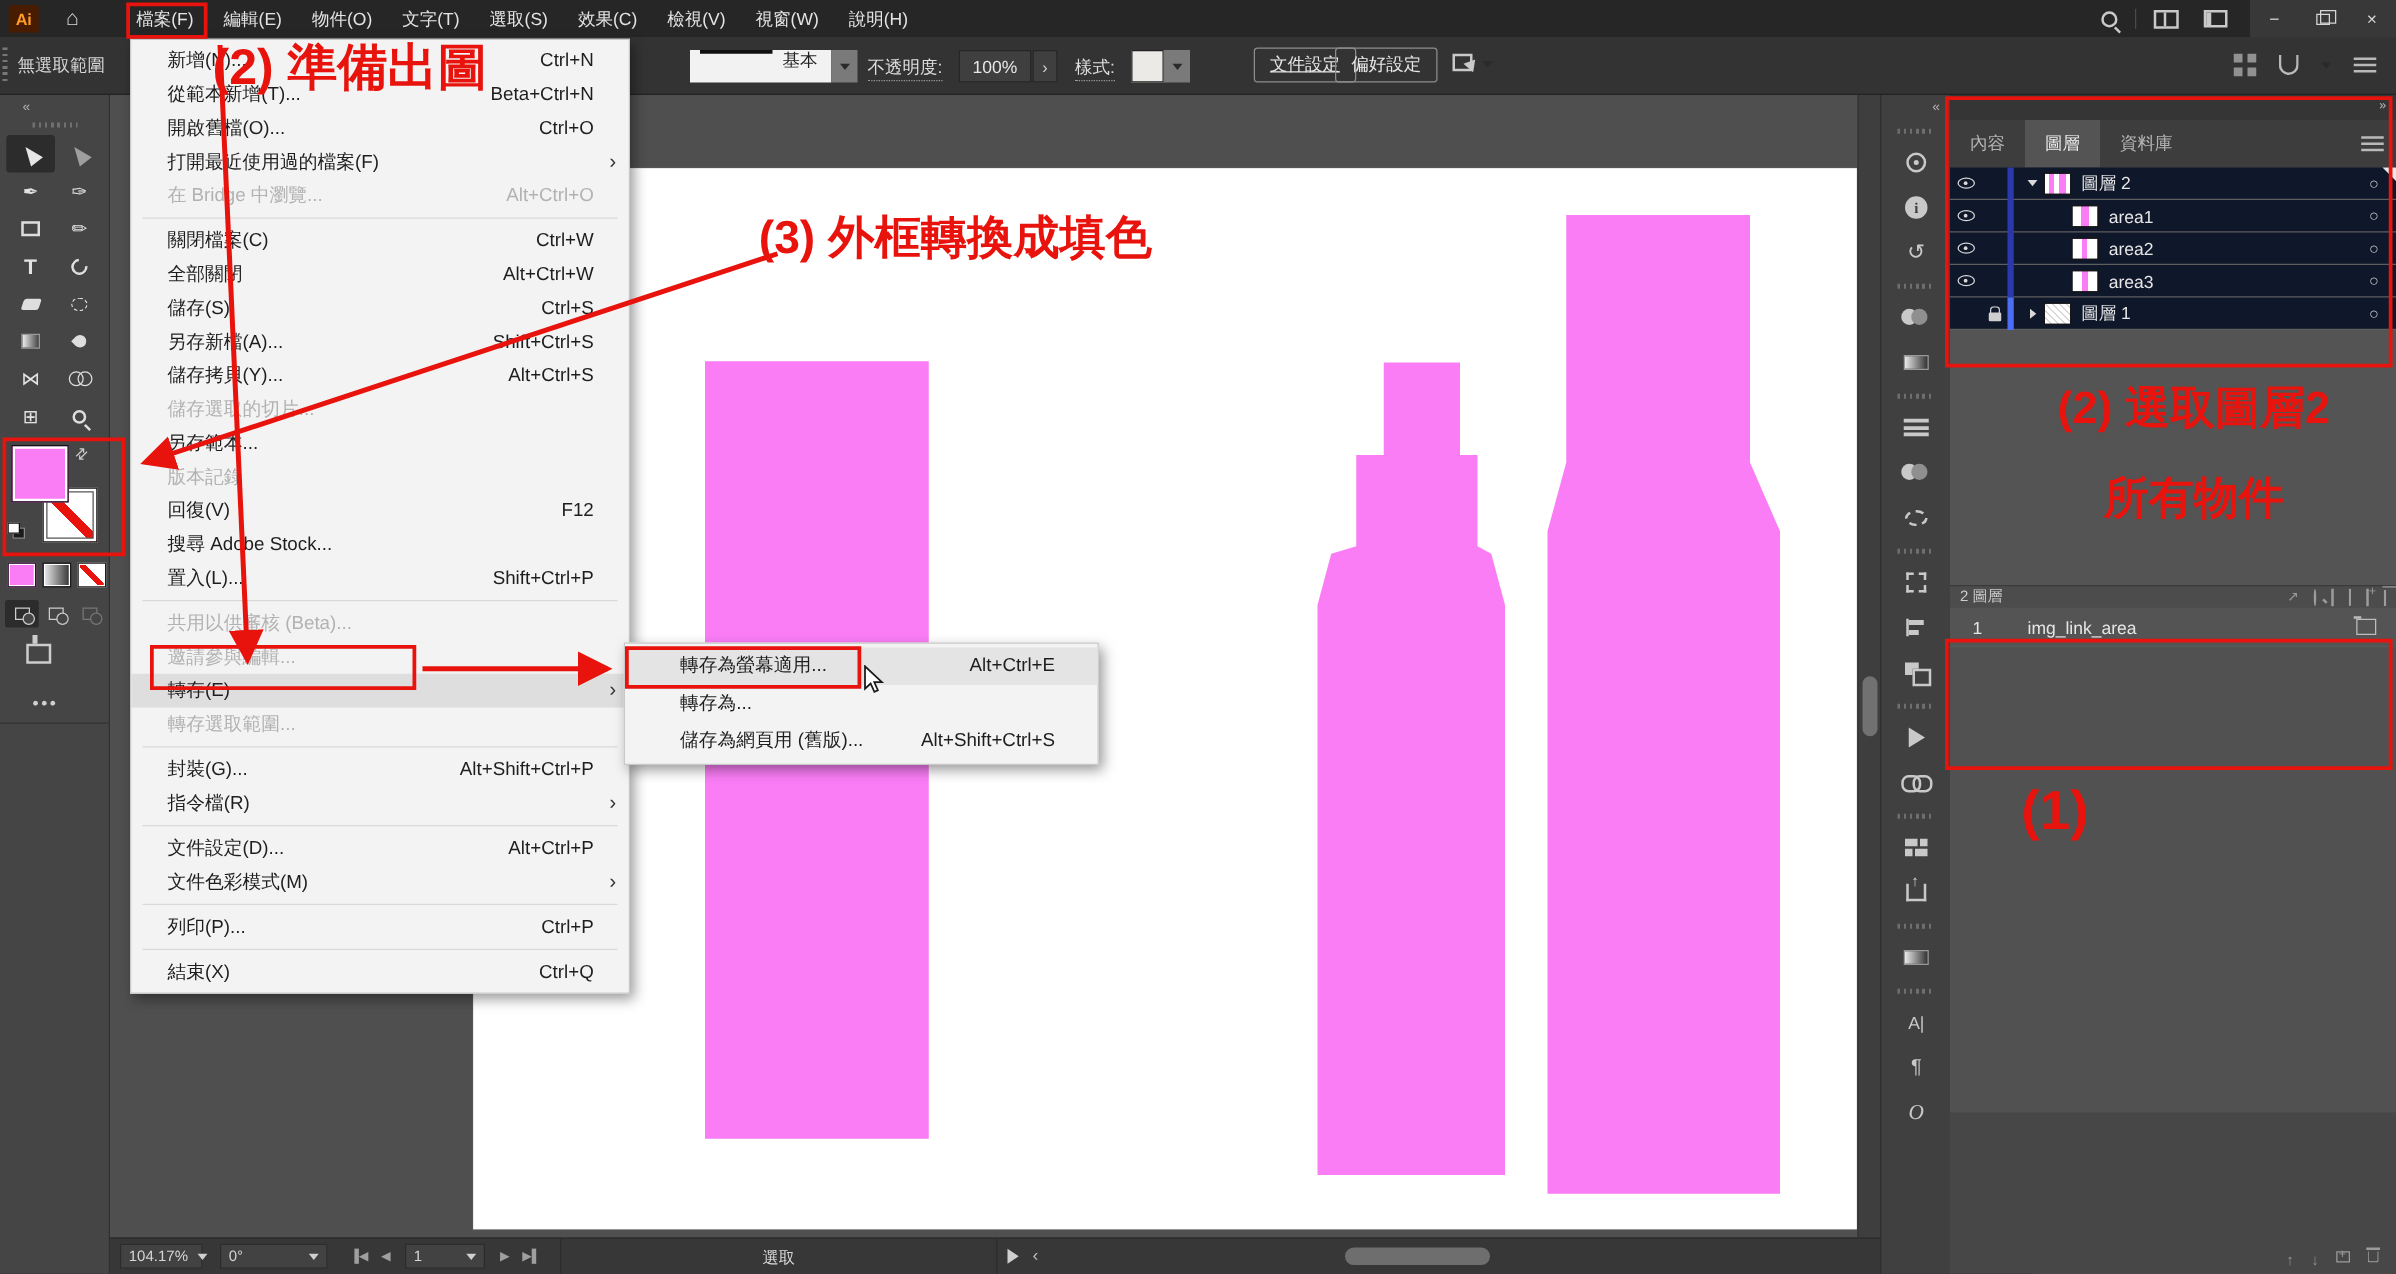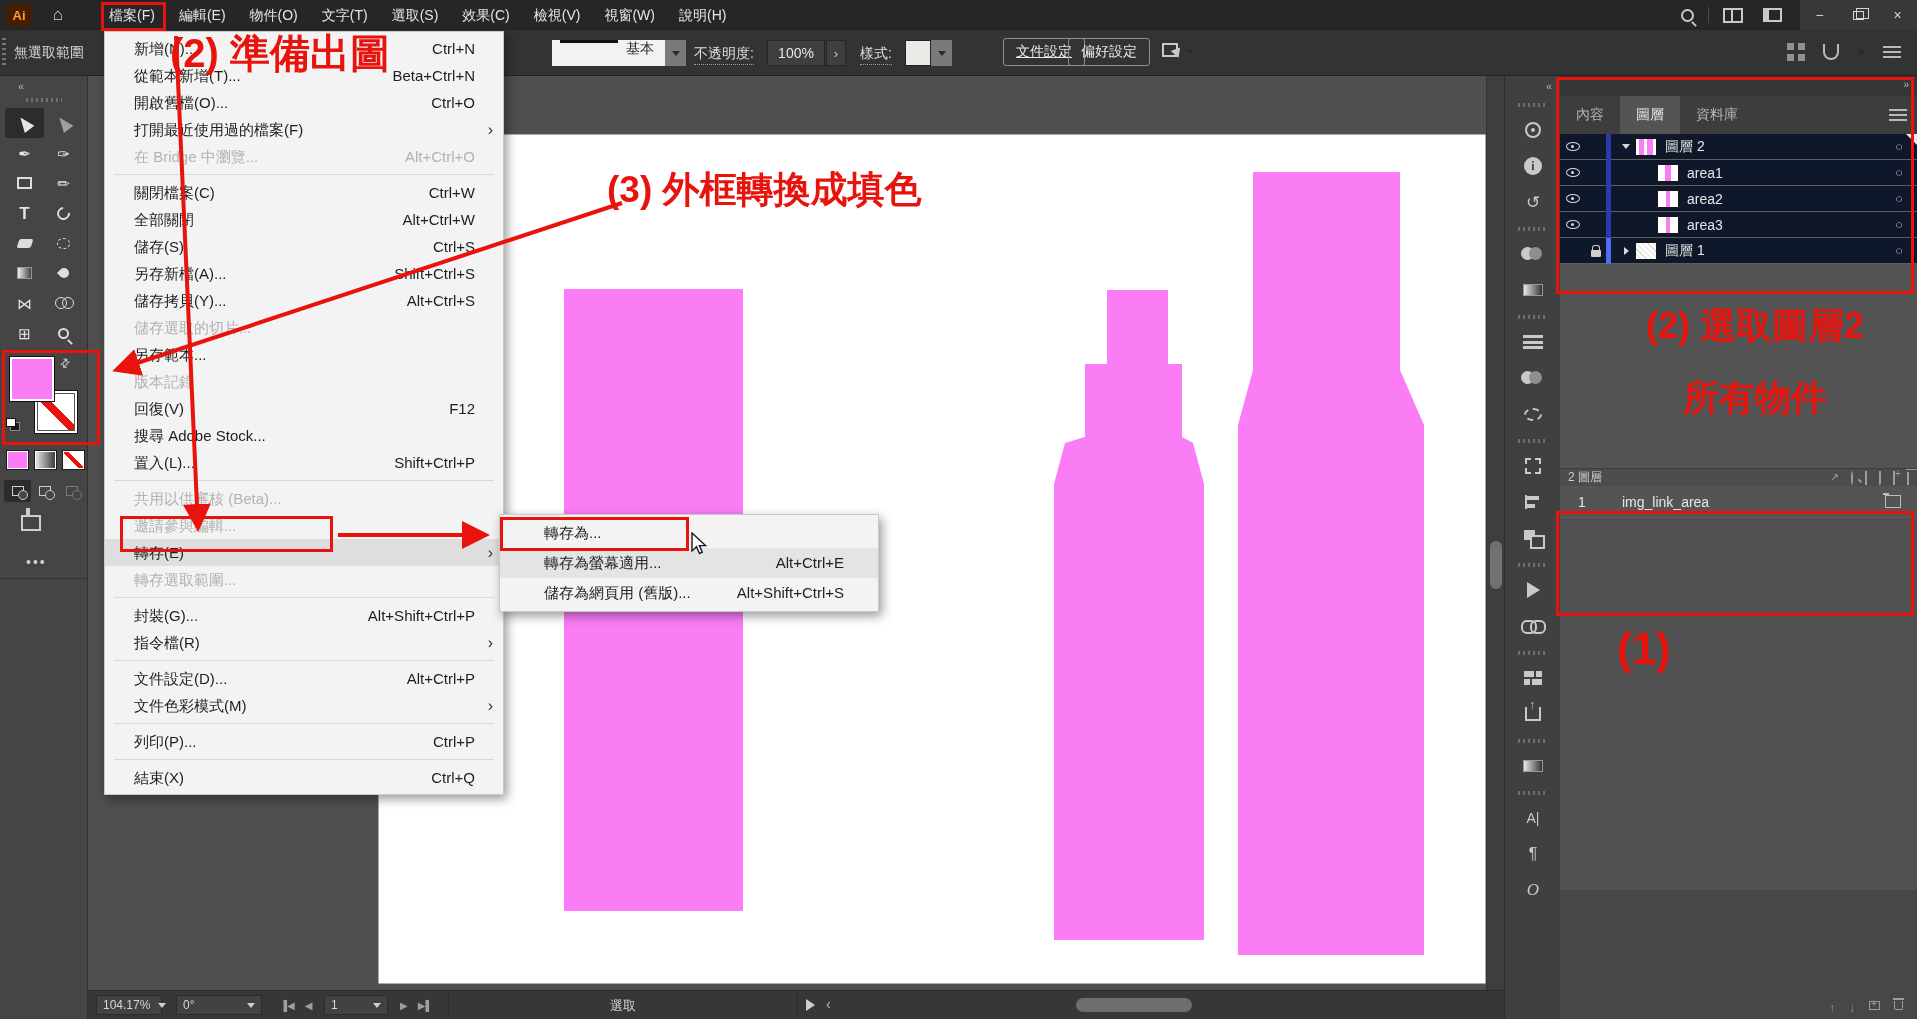--- a/index.html
+++ b/index.html
@@ -396,22 +396,22 @@
       <div class="fm-div"></div>
       <div class="fm-item"><span>文件設定(D)...</span><span class="fm-short">Alt+Ctrl+P</span></div>
       <div class="fm-item"><span>文件色彩模式(M)</span><span class="fm-arrow">›</span></div>
       <div class="fm-div"></div>
       <div class="fm-item"><span>列印(P)...</span><span class="fm-short">Ctrl+P</span></div>
       <div class="fm-div"></div>
       <div class="fm-item"><span>結束(X)</span><span class="fm-short">Ctrl+Q</span></div>
     </div>
 
   <div id="export-submenu">
+      <div class="sm-item hl"><span>轉存為螢幕適用...</span><span class="sm-short">Alt+Ctrl+E</span></div>
       <div class="sm-item"><span>轉存為...</span></div>
-      <div class="sm-item hl"><span>轉存為螢幕適用...</span><span class="sm-short">Alt+Ctrl+E</span></div>
       <div class="sm-item"><span>儲存為網頁用 (舊版)...</span><span class="sm-short">Alt+Shift+Ctrl+S</span></div>
     </div>
 
   <div id="strip">
     <div id="strip-collapse">«</div>
     <div id="strip-items">
         <div class="strip-dots"></div>
         <div class="sic">
           <span class="si-ring"></span>
         </div>

